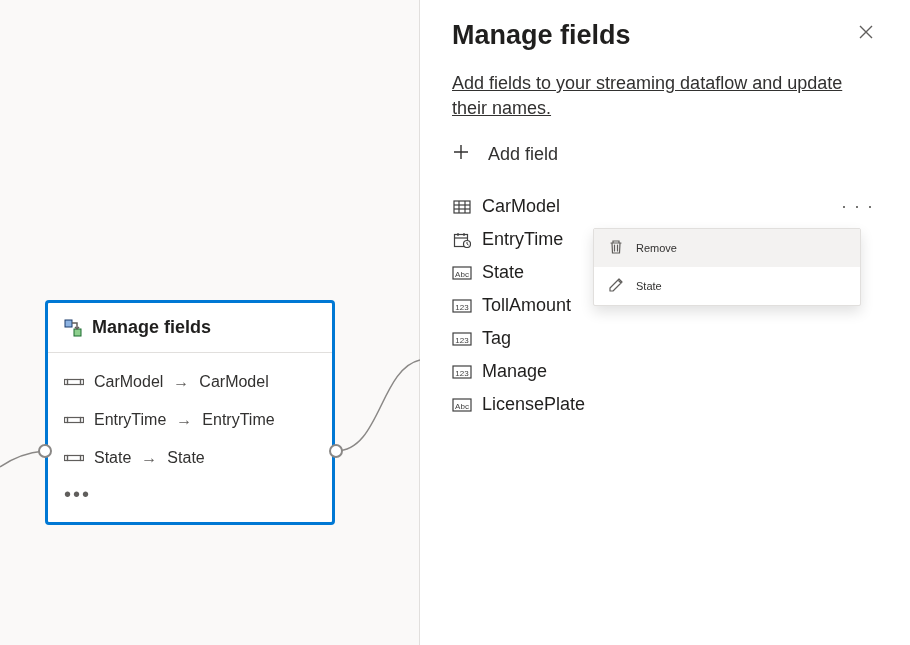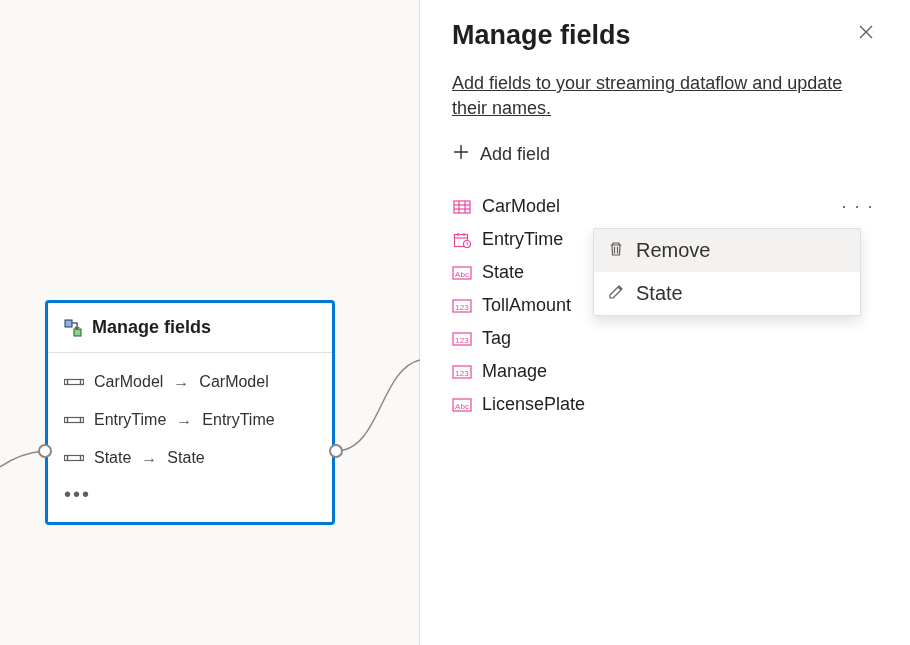--- a/index.html
+++ b/index.html
@@ -138,21 +138,21 @@
     }
     .panel-actions {
       margin-top: 22px;
       display: flex;
       align-items: center;
       gap: 28px;
     }
     .action-btn {
       display: flex;
       align-items: center;
-      gap: 10px;
+      gap: 18px;
       background: none;
       border: none;
       cursor: pointer;
       font-size: 18px;
       color: #323130;
       font-family: inherit;
     }
     .action-btn svg {
       color: #323130;
     }
@@ -166,21 +166,21 @@
       padding: 6px 0;
       font-size: 18px;
       position: relative;
     }
     .type-icon {
       width: 20px;
       height: 16px;
       display: inline-flex;
       align-items: center;
       justify-content: center;
-      color: #ec4899;
+      color: #404040;
     }
     .row-ellipsis {
       margin-left: auto;
       color: #605e5c;
       font-size: 18px;
       letter-spacing: 1px;
       padding: 0 4px;
       cursor: pointer;
     }
     
@@ -193,21 +193,21 @@
       border: 1px solid #e1dfdd;
       box-shadow: 0 6px 14px rgba(0,0,0,0.12);
       border-radius: 2px;
       z-index: 10;
     }
     .menu-item {
       display: flex;
       align-items: center;
       gap: 12px;
       padding: 10px 14px;
-      font-size: 20px;
+      font-size: 11px;
       cursor: pointer;
       color: #323130;
     }
     .menu-item.hover {
       background: #f3f2f1;
     }
     .menu-item svg {
       color: #605e5c;
     }
   </style>

